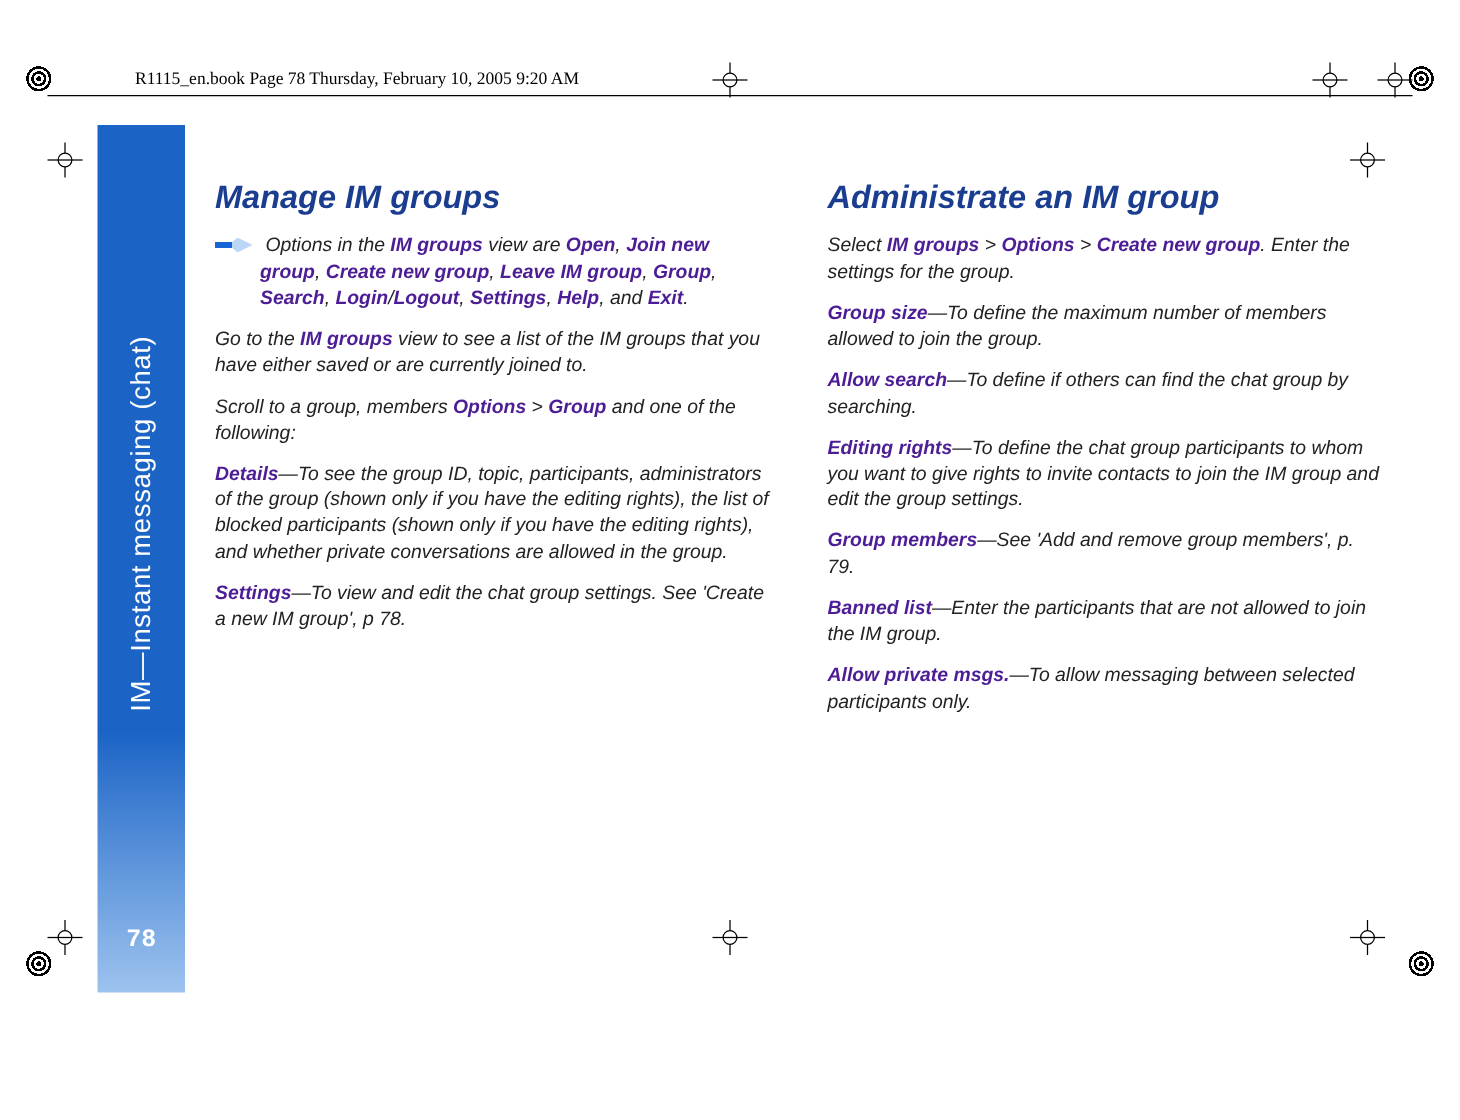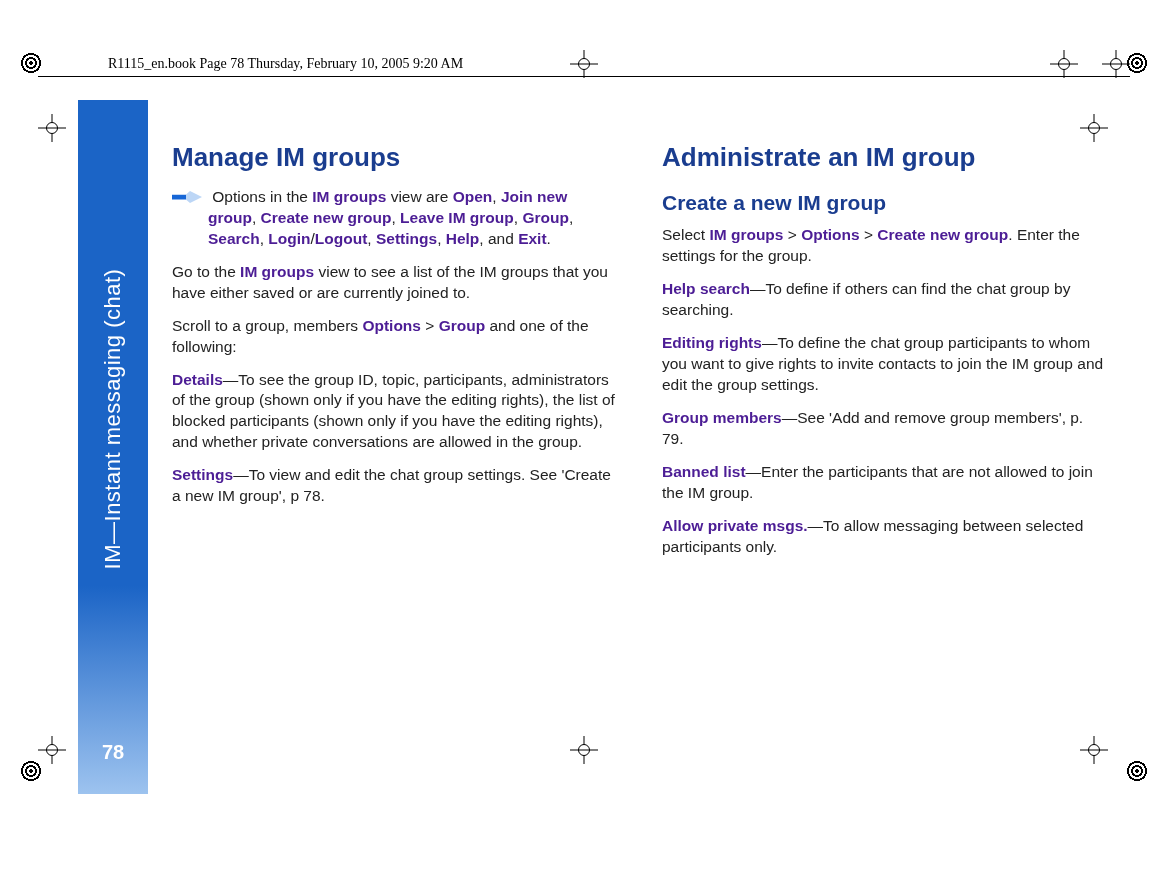--- a/index.html
+++ b/index.html
@@ -90,31 +90,33 @@
     letter-spacing: 0.5px;
   }
   .page-number {
     position: absolute;
     left: 50%;
     bottom: 30px;
     transform: translateX(-50%);
     color: #ffffff;
     font-weight: bold;
     font-size: 20px;
+    font-family: Liberation Mono, monospace;
   }
 
   
   .content {
     position: absolute;
     left: 172px;
     right: 60px;
     top: 140px;
     bottom: 60px;
     display: flex;
     gap: 44px;
+    font-style: italic;
   }
   .col {
     flex: 1 1 0;
     font-size: 15.5px;
     line-height: 1.35;
   }
   h2 {
     font-size: 26px;
     font-weight: bold;
     color: #1a3d8f;
@@ -205,30 +207,30 @@
 
 
 
       <p><span class="blue">Details</span><span>—To see the group ID, topic, participants, administrators of the group (shown only if you have the editing rights), the list of blocked participants (shown only if you have the editing rights), and whether private conversations are allowed in the group.</span></p>
 
       <p><span class="blue">Settings</span><span>—To view and edit the chat group settings. See 'Create a new IM group', p 78.</span></p>
     </div>
 
     <div class="col">
       <h2>Administrate an IM group</h2>
-      <h3>Create a new IM group</h3>
 
       <p>
         <span>Select </span><span class="blue">IM groups</span><span> &gt; </span><span class="blue">Options</span><span> &gt; </span><span class="blue">Create new group</span><span>. Enter the settings for the group.</span>
       </p>
 
 
 
-
-      <p><span class="blue">Help search</span><span>—To define if others can find the chat group by searching.</span></p>
+      <p><span class="blue">Group size</span><span>—To define the maximum number of members allowed to join the group.</span></p>
+
+      <p><span class="blue">Allow search</span><span>—To define if others can find the chat group by searching.</span></p>
 
       <p><span class="blue">Editing rights</span><span>—To define the chat group participants to whom you want to give rights to invite contacts to join the IM group and edit the group settings.</span></p>
 
       <p><span class="blue">Group members</span><span>—See 'Add and remove group members', p. 79.</span></p>
 
       <p><span class="blue">Banned list</span><span>—Enter the participants that are not allowed to join the IM group.</span></p>
 
       <p><span class="blue">Allow private msgs.</span><span>—To allow messaging between selected participants only.</span></p>
     </div>
 

